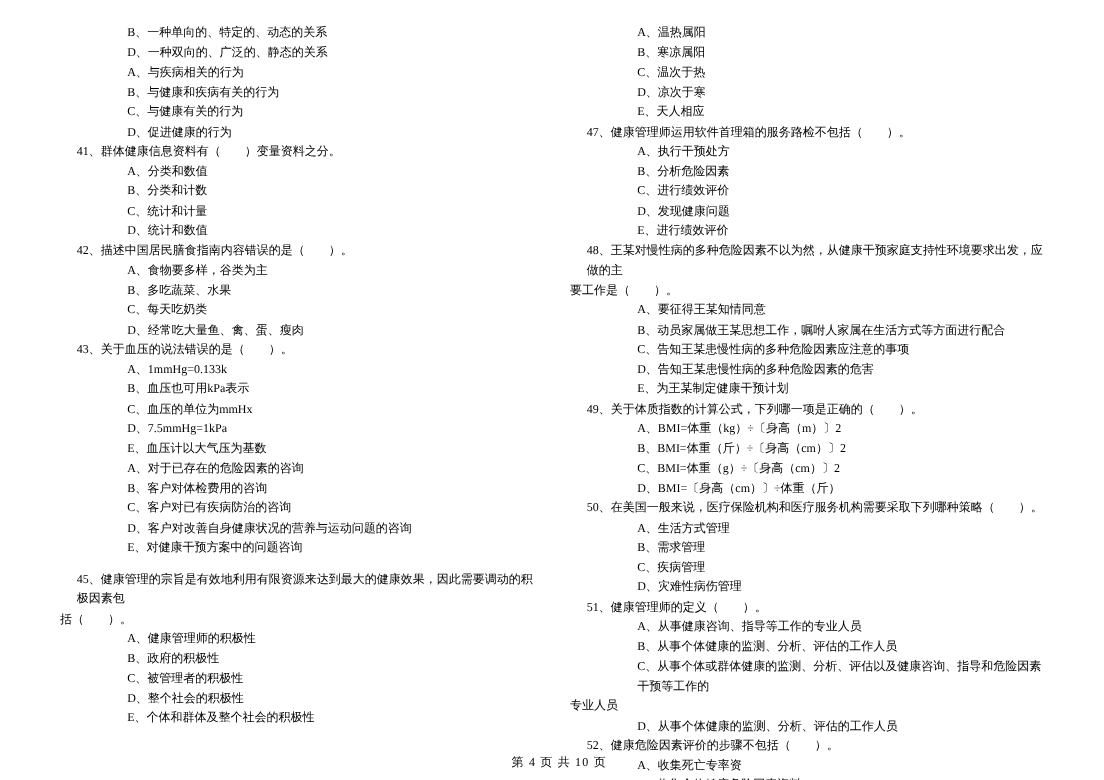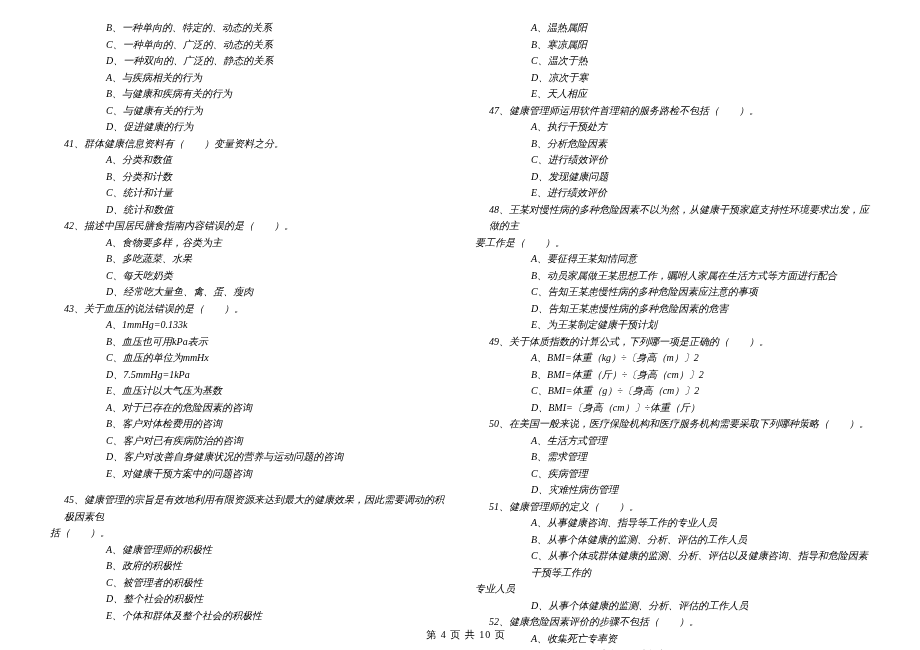--- a/index.html
+++ b/index.html
@@ -14,21 +14,20 @@
       font-family: "SimSun", "宋体", serif;
       font-size: 10px;
       color: #000;
       position: relative;
       padding: 20px 50px 25px 50px;
     }
     .columns {
       display: flex;
       gap: 30px;
       height: 590px;
-      font-style: italic;
     }
     .col {
       flex: 1;
       line-height: 1.65;
     }
     .opt {
       padding-left: 56px;
     }
     .q {
       padding-left: 14px;
@@ -45,21 +44,20 @@
       font-size: 10px;
       letter-spacing: 1px;
     }
   </style>
 </head>
 <body>
 
 <div class="columns">
   <div class="col">
     <div class="opt">B、一种单向的、特定的、动态的关系</div>
-    <div class="opt">C、一种单向的、广泛的、动态的关系</div>
     <div class="opt">D、一种双向的、广泛的、静态的关系</div>
 
     <div class="opt">A、与疾病相关的行为</div>
     <div class="opt">B、与健康和疾病有关的行为</div>
     <div class="opt">C、与健康有关的行为</div>
     <div class="opt">D、促进健康的行为</div>
 
     <div class="q">41、群体健康信息资料有（　　）变量资料之分。</div>
     <div class="opt">A、分类和数值</div>
     <div class="opt">B、分类和计数</div>

